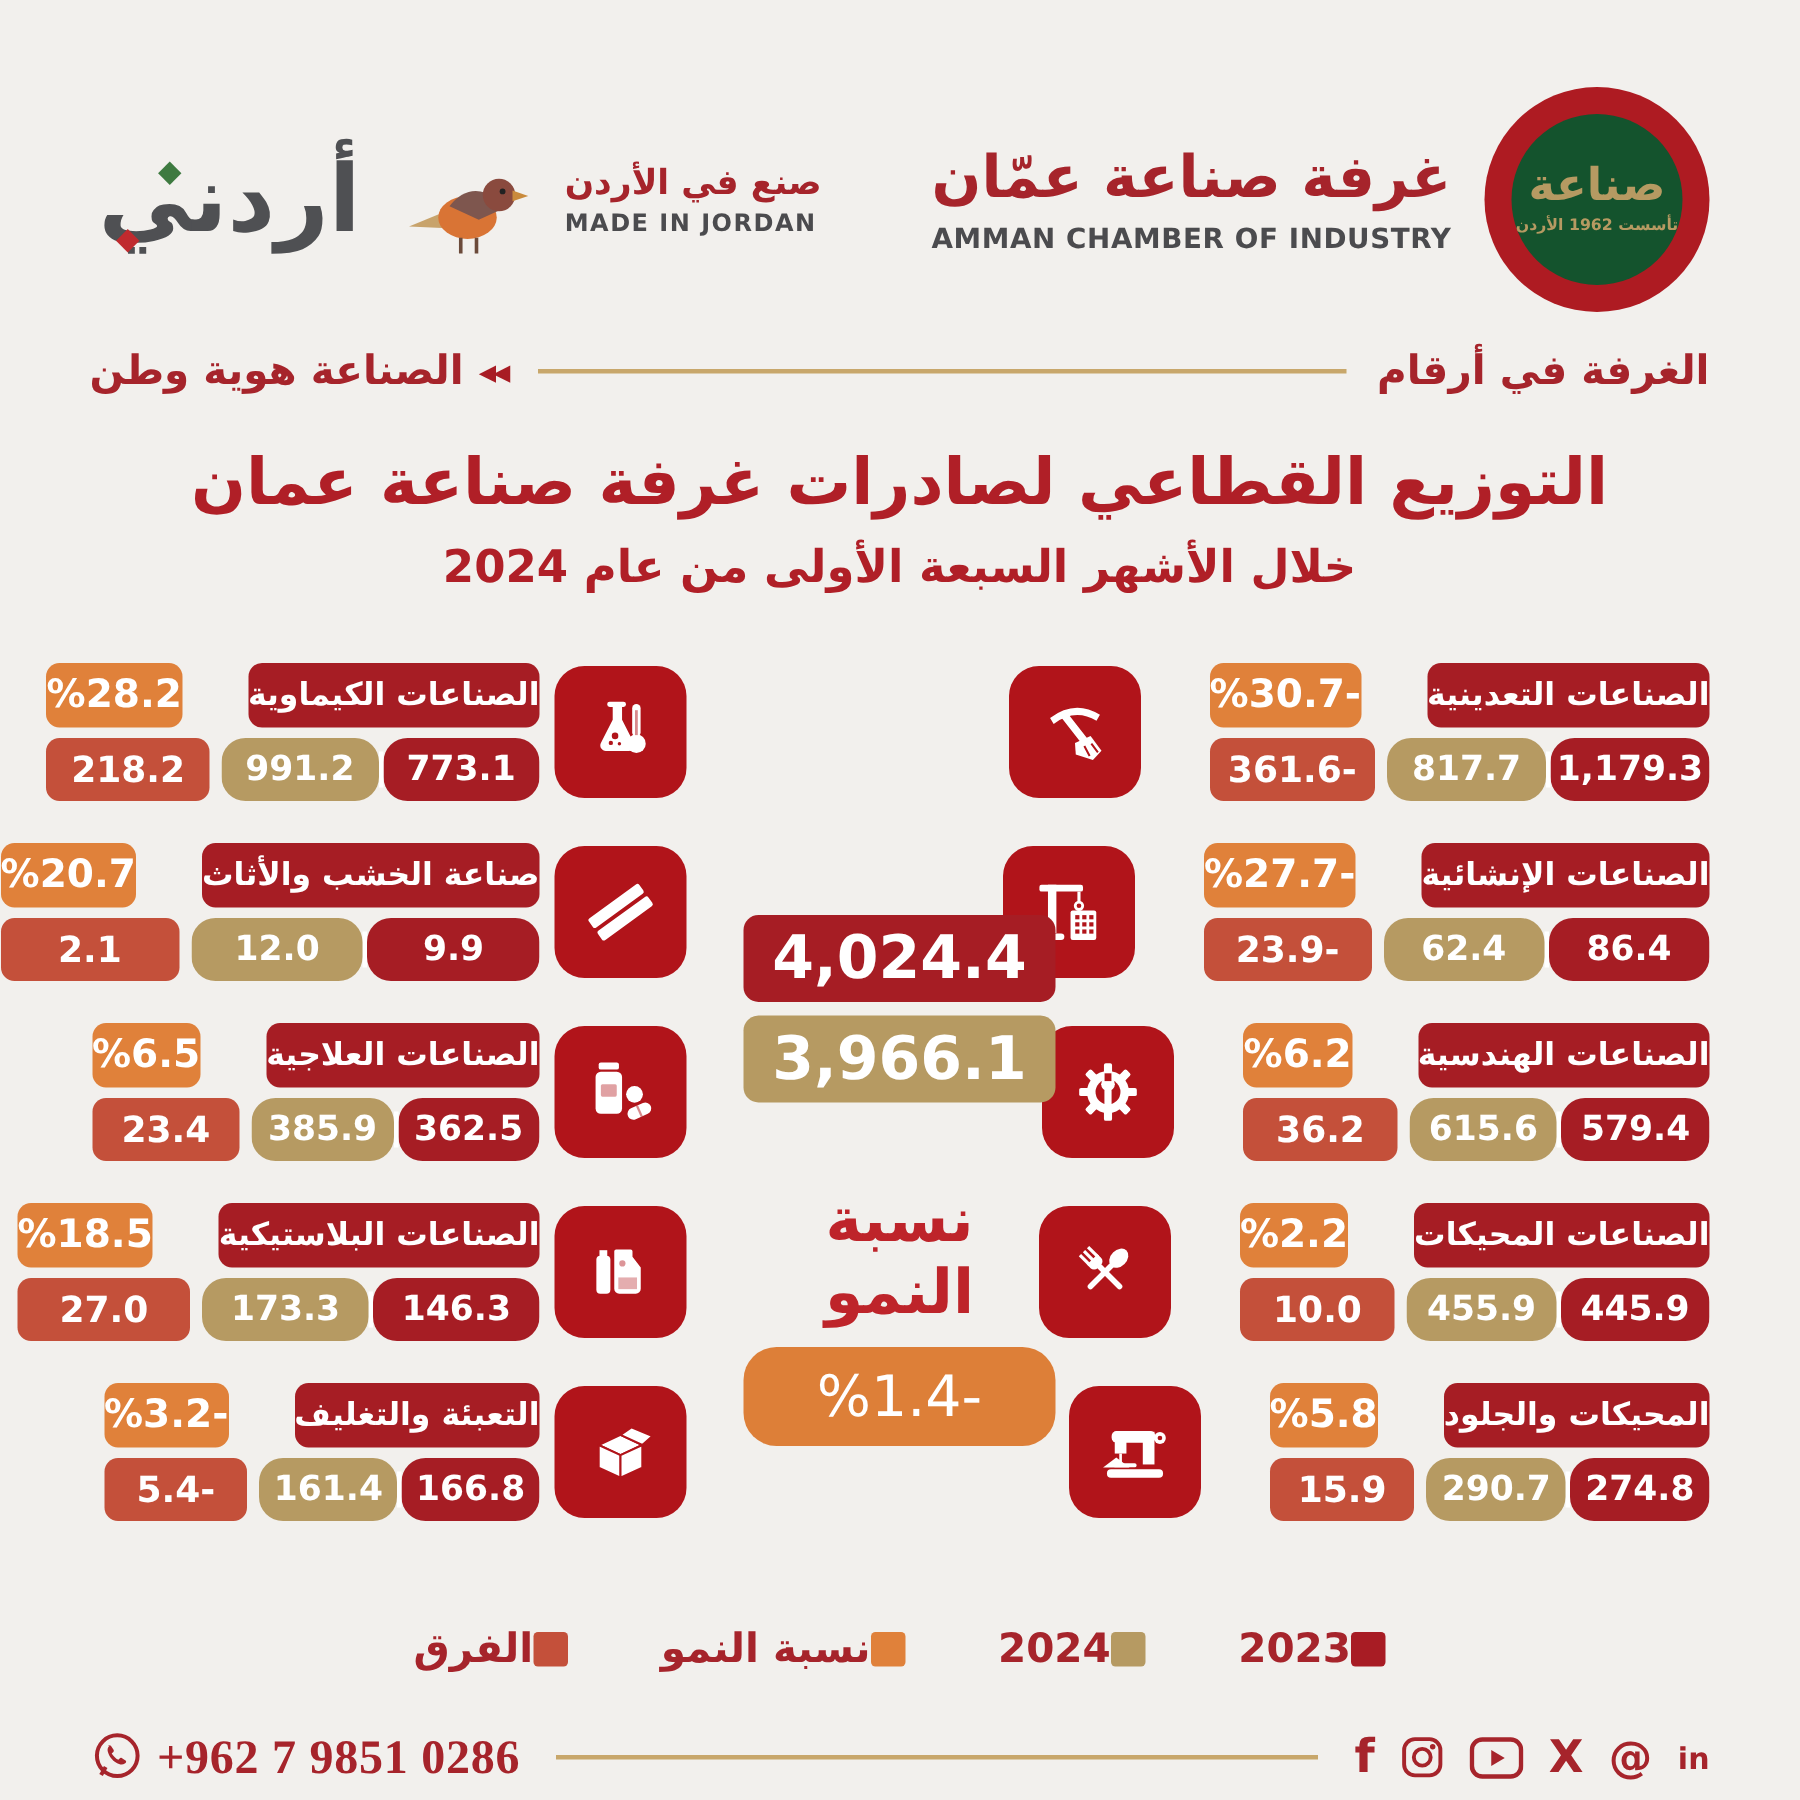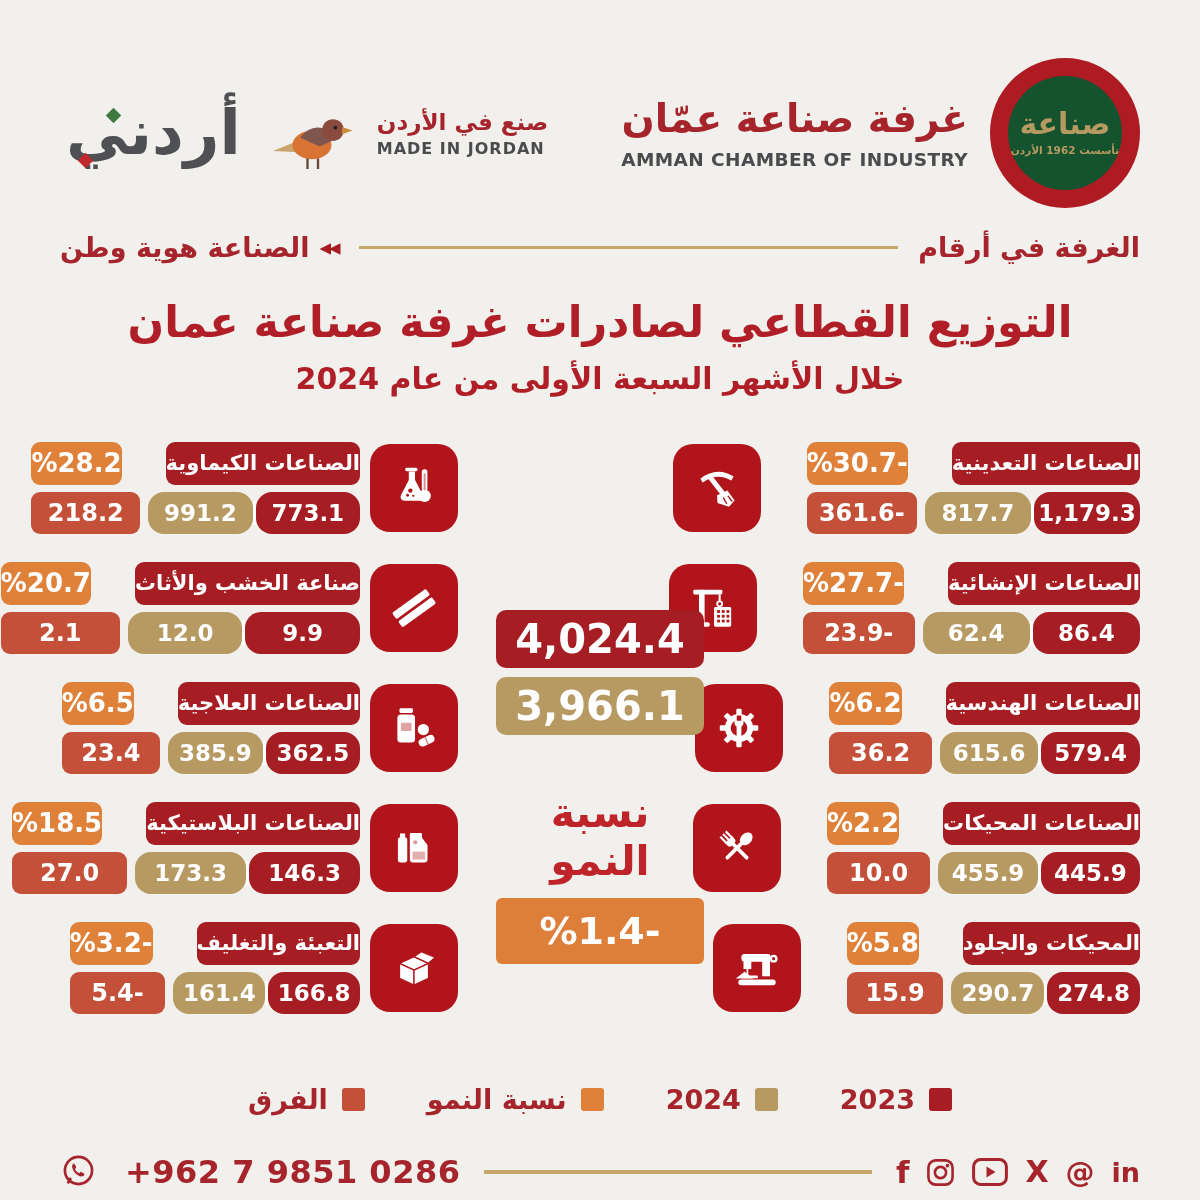--- a/index.html
+++ b/index.html
@@ -58,30 +58,30 @@
   .half.gold{background:#B69A62;}
   .vsep{width:3px;height:24px;background:#fff;align-self:center;flex:none;}
   .icon-square{width:88px;height:88px;flex:none;background:#B1141A;border-radius:20px;display:flex;align-items:center;justify-content:center;}
   .num{direction:ltr;unicode-bidi:bidi-override;}
 
   
   .total{height:58px;border-radius:10px;display:flex;align-items:center;justify-content:center;color:#fff;font-size:40px;font-weight:800;}
   .total-dark{background:#A61D24;margin-bottom:9px;}
   .total-gold{background:#B69A62;}
   .growth-label{margin-top:54px;text-align:center;font-size:41px;font-weight:800;color:#BE242A;}
-  .growth-box{margin-top:13px;height:66px;border-radius:6px;background:#DD7F38;display:flex;align-items:center;justify-content:center;color:#fff;font-size:38px;font-weight:700;}
+  .growth-box{margin-top:13px;height:66px;border-radius:22px;background:#DD7F38;display:flex;align-items:center;justify-content:center;color:#fff;font-size:38px;font-weight:400;}
 
   
   .legend{display:flex;justify-content:center;align-items:center;gap:62px;margin-top:42px;}
-  .legend-item{display:flex;align-items:center;gap:14px;font-size:27px;font-weight:700;color:#A6242B;}
+  .legend-item{display:flex;align-items:center;font-size:27px;font-weight:700;color:#A6242B;}
   .legend-sq{width:23px;height:23px;border-radius:3px;flex:none;}
 
   
   .footer{display:flex;align-items:center;margin-top:38px;direction:ltr;}
-  .phone-group{display:flex;align-items:flex-start;gap:28px;}
+  .phone-group{display:flex;align-items:flex-end;gap:8px;font-family:Liberation Serif, serif;}
   .phone{font-size:32px;font-weight:700;color:#A6242B;letter-spacing:.5px;}
   .foot-line{flex:1;height:3.5px;background:#C8A76B;margin:0 24px;}
   .socials{display:flex;align-items:center;gap:17px;direction:ltr;}
   .soc{color:#A6242B;font-weight:800;display:flex;align-items:center;justify-content:center;}
   .soc.txt{font-size:29px;line-height:1;}
 </style>
 </head>
 <body>
 
 <div class="page">
@@ -488,17 +488,17 @@
           </svg>
       </span>
       <span class="soc">
         <svg viewBox="0 0 36 28" width="36" height="28">
             <rect x="1.6" y="1.6" width="32.8" height="24.8" rx="7" fill="none" stroke="#A6242B" stroke-width="3"></rect>
             <path d="M14.5 8.6 l9 5.4 -9 5.4 z" fill="#A6242B"></path>
           </svg>
       </span>
       <span class="soc txt" style="font-size:30px;">X</span>
       <span class="soc txt" style="font-size:29px;">@</span>
-      <span class="soc txt" style="font-size:27px;text-align:right;">in</span>
+      <span class="soc txt" style="font-size:20px;text-align:right;">in</span>
     </div>
   </div>
 
 </div>
 
 </body></html>

